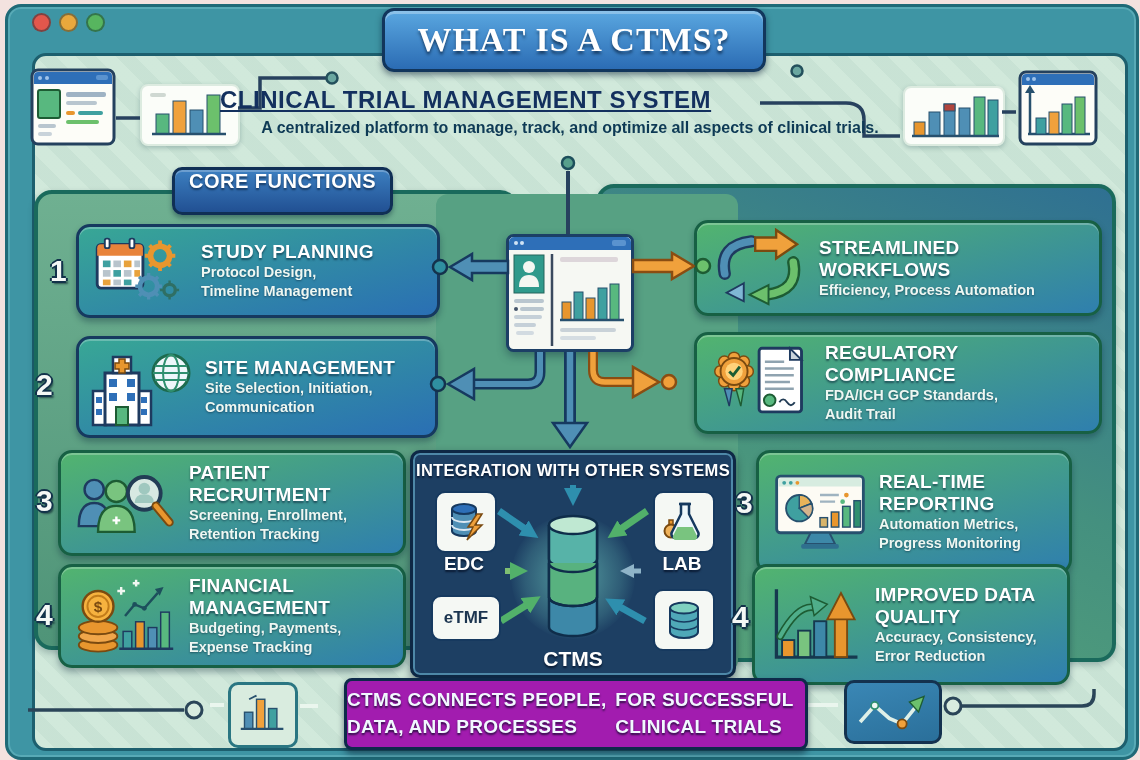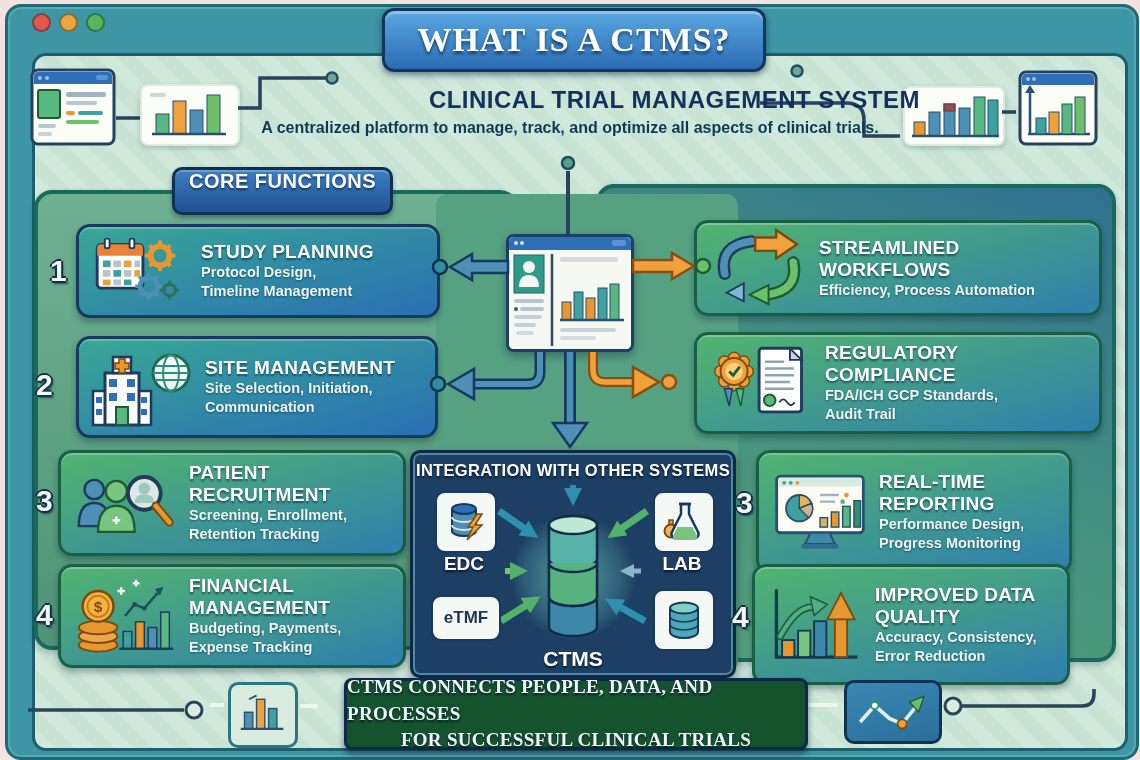--- a/index.html
+++ b/index.html
@@ -19,22 +19,22 @@
   .pill{position:absolute;z-index:7;display:flex;align-items:flex-start;justify-content:center;
         color:#fff;font-weight:bold;font-size:20px;letter-spacing:.5px;border-radius:10px;
         text-shadow:0 2px 2px rgba(5,25,50,.6);box-shadow:0 3px 5px rgba(5,30,50,.4),inset 0 2px 0 rgba(255,255,255,.25);}
   .pill-core{left:172px;top:167px;width:215px;height:42px;background:linear-gradient(180deg,#3c7fc0,#215093);border:3px solid #102f55;}
   .pill-benefits{left:748px;top:162px;width:208px;height:42px;background:linear-gradient(180deg,#2f9b8e,#1c6f70);border:3px solid #0c4348;}
   
   .title-box{position:absolute;left:382px;top:8px;width:378px;height:58px;z-index:8;
              background:linear-gradient(180deg,#5aa7e0,#2b6cb4);border:3px solid #12365c;border-radius:12px;
              display:flex;align-items:center;justify-content:center;box-shadow:0 3px 6px rgba(5,25,50,.5),inset 0 3px 0 rgba(255,255,255,.3);}
   .title-box span{color:#fff;font-size:34px;font-weight:bold;letter-spacing:1px;text-shadow:0 3px 3px rgba(5,25,50,.6);font-family:Liberation Serif, serif;}
-  .subtitle{position:absolute;left:220px;top:86px;width:700px;text-align:right;z-index:8;
-            color:#13305e;font-size:24px;font-weight:bold;letter-spacing:.5px;}
+  .subtitle{position:absolute;left:220px;top:86px;width:700px;text-align:left;z-index:8;
+            color:#13305e;font-size:24px;font-weight:bold;letter-spacing:.5px;text-decoration:underline;}
   .description{position:absolute;left:190px;top:119px;width:760px;text-align:center;z-index:8;
             color:#0e3a55;font-size:16px;font-weight:bold;}
   
   .card{position:absolute;z-index:5;display:flex;align-items:center;gap:10px;padding:6px 12px;box-sizing:border-box;
         border-radius:14px;box-shadow:0 4px 6px rgba(8,35,55,.35),inset 0 2px 0 rgba(255,255,255,.25);}
   .card-blue{background:linear-gradient(165deg,#38a795 0%,#2a6fb4 100%);border:3px solid #16395f;}
   .card-green{background:linear-gradient(165deg,#52b46f 0%,#2f7fae 100%);border:3px solid #176044;}
   .card-text{flex:1;min-width:0;}
   .card-title{color:#fff;font-size:19px;font-weight:bold;letter-spacing:.3px;text-shadow:0 2px 2px rgba(8,35,55,.6);}
   .card-sub{color:#eef7f2;font-size:14.5px;font-weight:600;line-height:1.3;text-shadow:0 1px 2px rgba(8,35,55,.55);}
@@ -46,23 +46,23 @@
                border:3px solid #0e2845;border-radius:10px;box-shadow:inset 0 0 0 2px #4e88a8,0 4px 8px rgba(5,20,40,.5);}
   .integration-title{position:absolute;left:0;top:8px;width:100%;text-align:center;color:#fff;
                      font-size:16.5px;font-weight:bold;letter-spacing:.3px;text-shadow:0 2px 2px rgba(0,10,30,.7);}
   .tile{position:absolute;background:#f5f8f4;border:2.5px solid #16395f;border-radius:10px;
         display:flex;align-items:center;justify-content:center;}
   .node-label{position:absolute;color:#fff;font-weight:bold;font-size:19px;text-align:center;text-shadow:0 2px 2px rgba(0,10,30,.7);}
   .etmf-label{color:#1c3550;font-weight:bold;font-size:17px;}
   .glow{position:absolute;left:98px;top:62px;width:124px;height:124px;border-radius:50%;
         background:radial-gradient(circle,rgba(125,225,205,.6) 0%,rgba(125,225,205,.18) 55%,transparent 72%);}
   
-  .banner{position:absolute;left:344px;top:678px;width:458px;height:66px;z-index:7;background:#14532d;
-          border:3px solid #0e2a4a;border-radius:8px;display:flex;flex-direction:column;align-items:center;justify-content:center;
-          box-shadow:0 4px 6px rgba(5,20,40,.5);font-family:Liberation Serif, serif;}
+  .banner{position:absolute;left:344px;top:678px;width:458px;height:66px;z-index:7;background:#a21caf;
+          border:3px solid #0e2a4a;border-radius:8px;display:flex;flex-direction:row;align-items:center;justify-content:center;
+          box-shadow:0 4px 6px rgba(5,20,40,.5);}
   .banner div{color:#f2f8ff;font-size:19px;font-weight:bold;letter-spacing:.3px;line-height:1.4;text-shadow:0 2px 2px rgba(0,10,30,.7);}
   
   .mini{position:absolute;z-index:5;}
   .mini-card{background:#fbfdf9;border:2px solid #dcebe0;border-radius:8px;box-shadow:0 2px 5px rgba(20,60,70,.25);}
   .bl-icon{position:absolute;left:228px;top:682px;width:64px;height:60px;z-index:5;background:#d9ecdf;
            border:3px solid #2a7682;border-radius:10px;display:flex;align-items:center;justify-content:center;}
   .br-icon{position:absolute;left:844px;top:680px;width:92px;height:58px;z-index:5;
            background:linear-gradient(165deg,#3a87b5,#2a6f9a);border:3px solid #14324f;border-radius:10px;
            display:flex;align-items:center;justify-content:center;}
   .connectors{position:absolute;left:0;top:0;width:1140px;height:760px;z-index:6;pointer-events:none;}
@@ -388,21 +388,21 @@
         <rect x="52" y="48" width="8" height="10" fill="#d8b46a" stroke="#27506e" stroke-width="1.5"></rect>
         <rect x="64" y="42" width="8" height="16" fill="#e8962e" stroke="#27506e" stroke-width="1.5"></rect>
         <rect x="76" y="36" width="8" height="22" fill="#58b87f" stroke="#27506e" stroke-width="1.5"></rect>
         <rect x="88" y="30" width="7" height="28" fill="#2f8f6f" stroke="#27506e" stroke-width="1.5"></rect>
         <polygon points="42,64 62,64 68,76 36,76" fill="#3d88a8" stroke="#27506e" stroke-width="2"></polygon>
         <rect x="32" y="76" width="40" height="5" rx="2" fill="#2f6f8e"></rect>
       </svg>
     </div>
     <div class="card-text">
       <div class="card-title">REAL-TIME REPORTING</div>
-      <div class="card-sub">Performance Design,</div>
+      <div class="card-sub">Automation Metrics,</div>
       <div class="card-sub">Progress Monitoring</div>
     </div>
   </div>
 
   <div class="card card-green" style="left:752px;top:564px;width:318px;height:121px;">
     <div class="icon-wrap">
       <svg width="98" height="82" viewBox="0 0 104 84">
         <path d="M10,4 V76 H96" stroke="#16394f" stroke-width="3.5" fill="none"></path>
         <rect x="16" y="58" width="13" height="18" fill="#e8962e" stroke="#16394f" stroke-width="2"></rect>
         <rect x="33" y="48" width="13" height="28" fill="#79c47f" stroke="#16394f" stroke-width="2"></rect>

